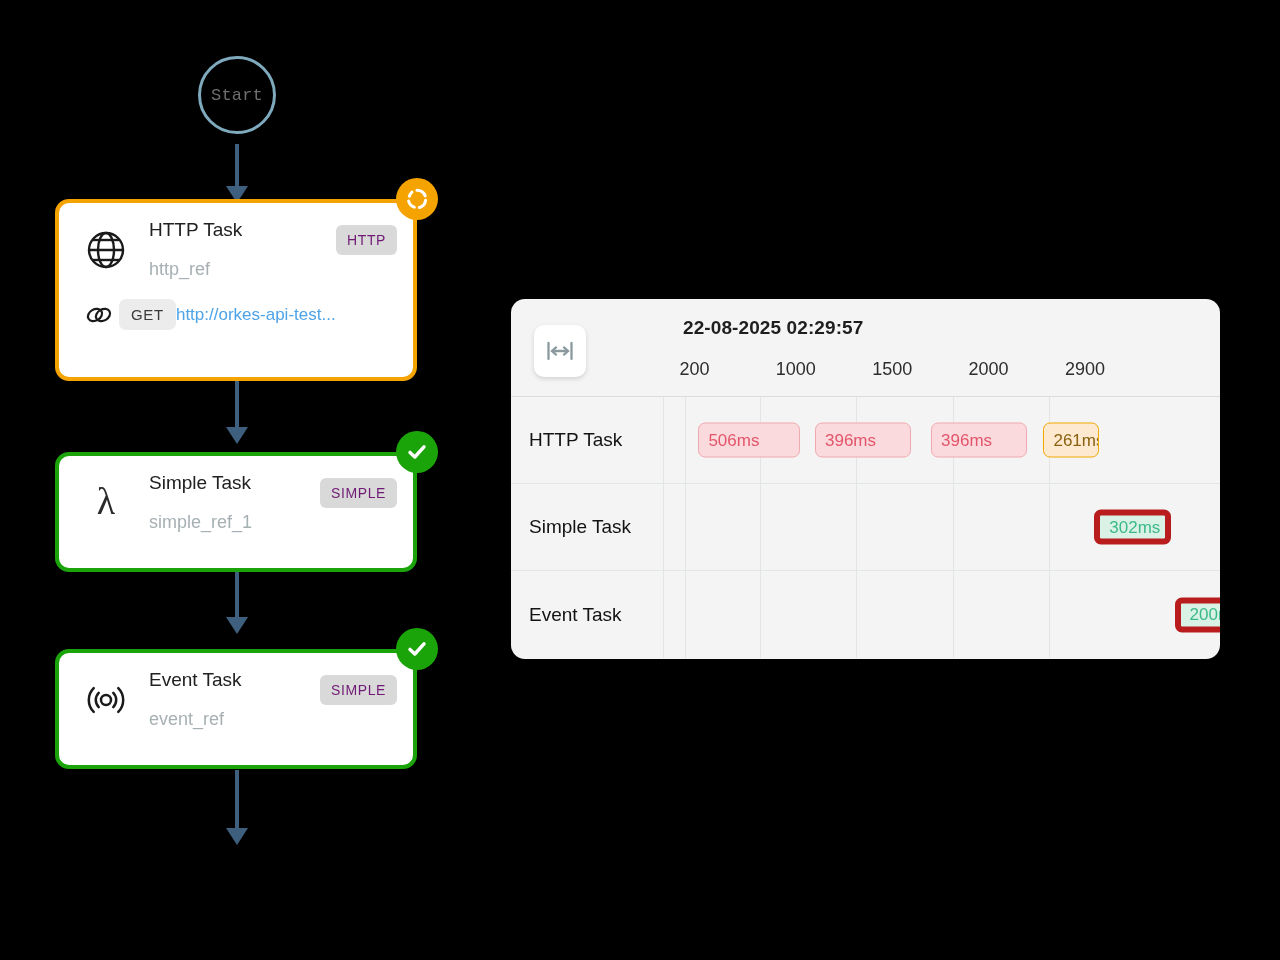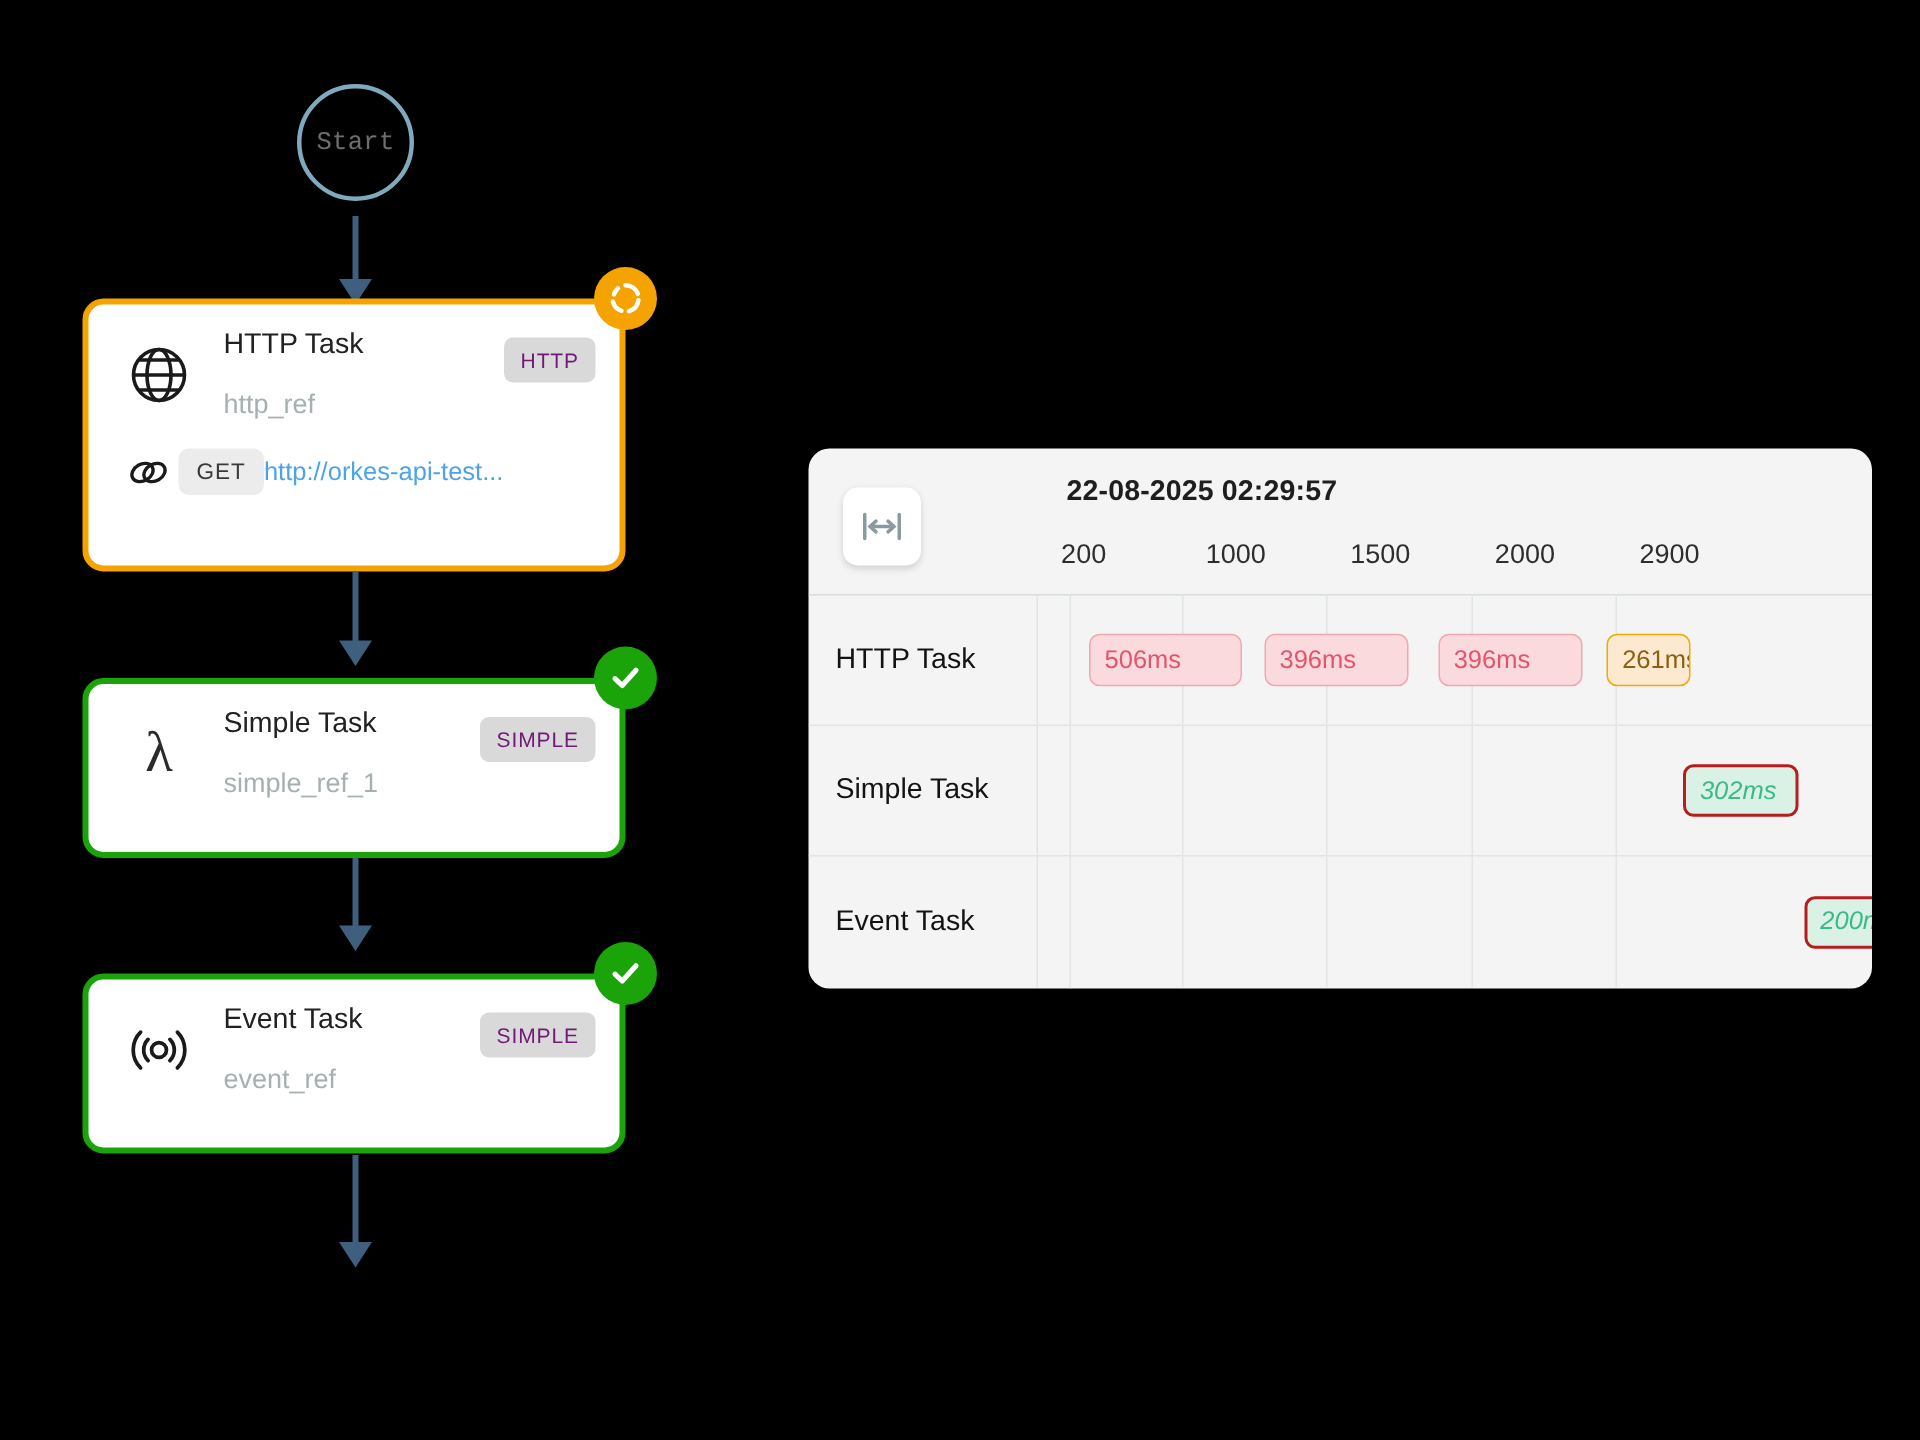--- a/index.html
+++ b/index.html
@@ -162,21 +162,20 @@
     position: absolute;
     left: 511px;
     top: 299px;
     width: 709px;
     height: 360px;
     background: #F4F4F4;
     border-radius: 14px;
     box-sizing: border-box;
     overflow: hidden;
     box-shadow: 0 2px 8px rgba(0,0,0,.15);
-    margin-left: 28px;
   }
   #timeline-header {
     position: relative;
     height: 98px;
     border-bottom: 1px solid #d8dcdc;
     box-sizing: border-box;
   }
   #fit-width-button {
     position: absolute;
     left: 23px; top: 26px;
@@ -258,21 +257,21 @@
     display: flex;
     align-items: center;
     padding-left: 9px;
     font-size: 17px;
     white-space: nowrap;
     overflow: hidden;
     cursor: pointer;
   }
   .span-bar.failed    { background: #fadadd; border: 1px solid #f0a8b0; color: #e2556b; }
   .span-bar.running   { background: #fde9cf; border: 1px solid #f1a900; color: #8a6111; }
-  .span-bar.completed { background: #d9f2e5; border: 2px solid #b91c1c; color: #3cb98a; font-style: italic; }
+  .span-bar.completed { background: #d9f2e5; border: 6px solid #b91c1c; color: #3cb98a; }
 </style>
 </head>
 <body>
 
 <div id="workflow-graph">
 
   <div class="terminal-node" id="node-start">
     <span class="terminal-label">Start</span>
   </div>
 

